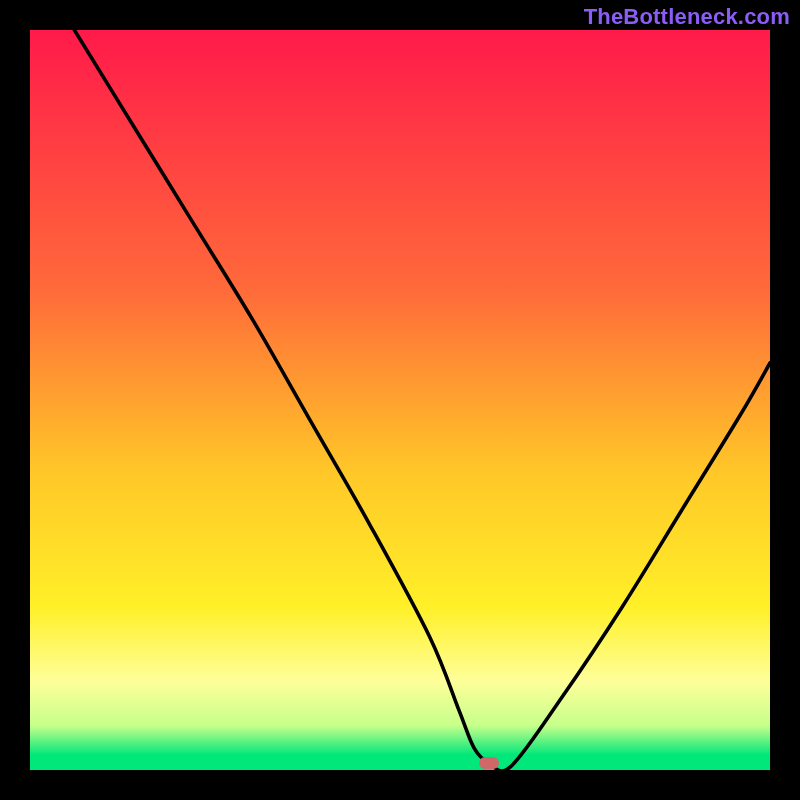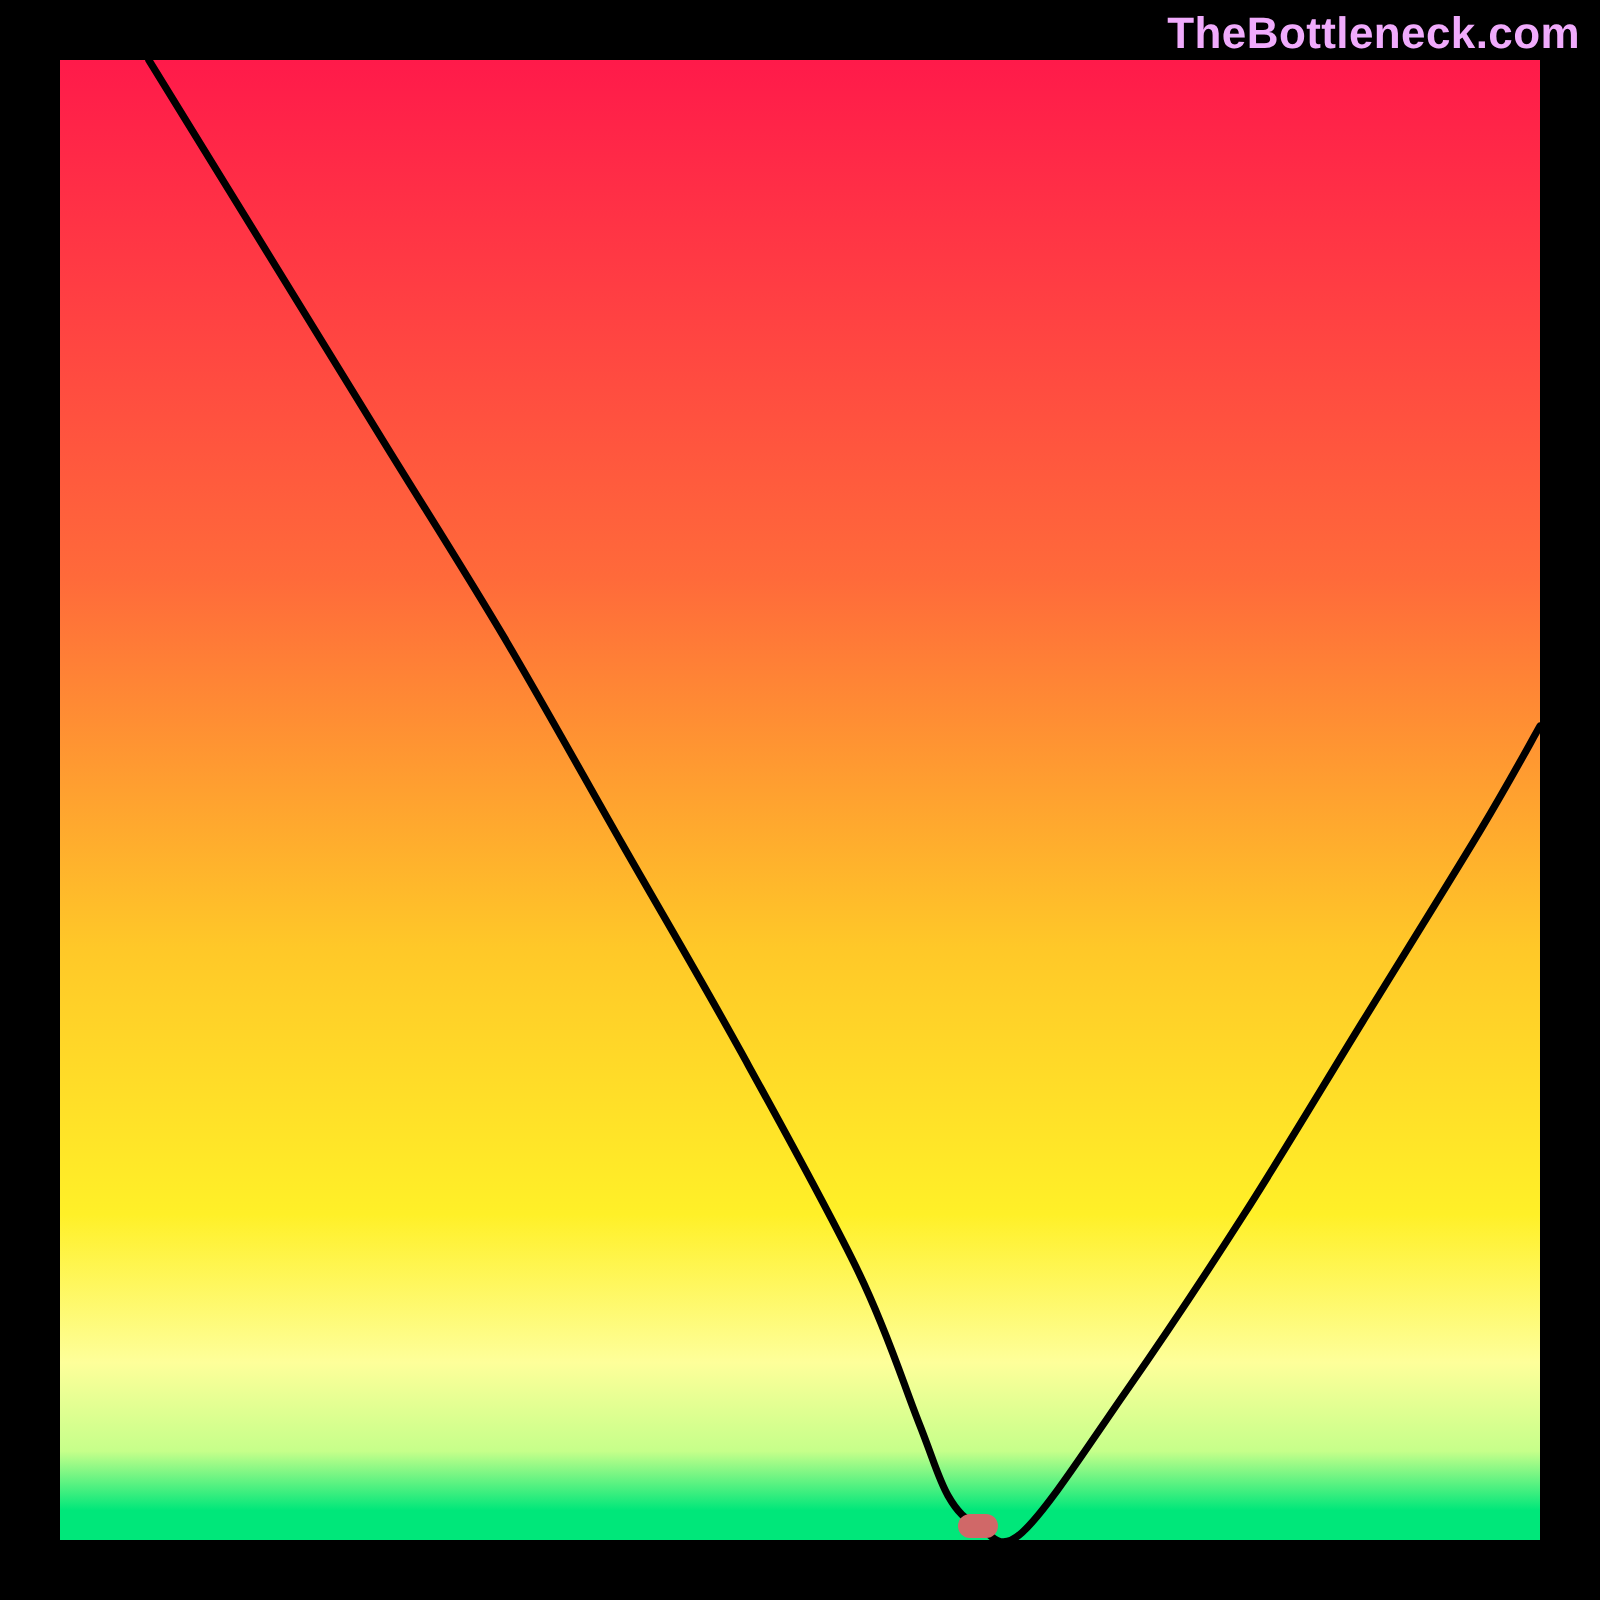--- a/index.html
+++ b/index.html
@@ -14,21 +14,21 @@
   .frame {
     position: relative;
     width: 800px;
     height: 800px;
     background: #000;
   }
   .watermark {
     position: absolute;
     top: 4px;
     right: 10px;
-    color: #f0abfc;
+    color: #8b5cf6;
     font-size: 22px;
     font-weight: 600;
     letter-spacing: 0.2px;
     z-index: 10;
   }
   .plot-wrap {
     position: absolute;
     left: 30px;
     top: 30px;
     width: 740px;

